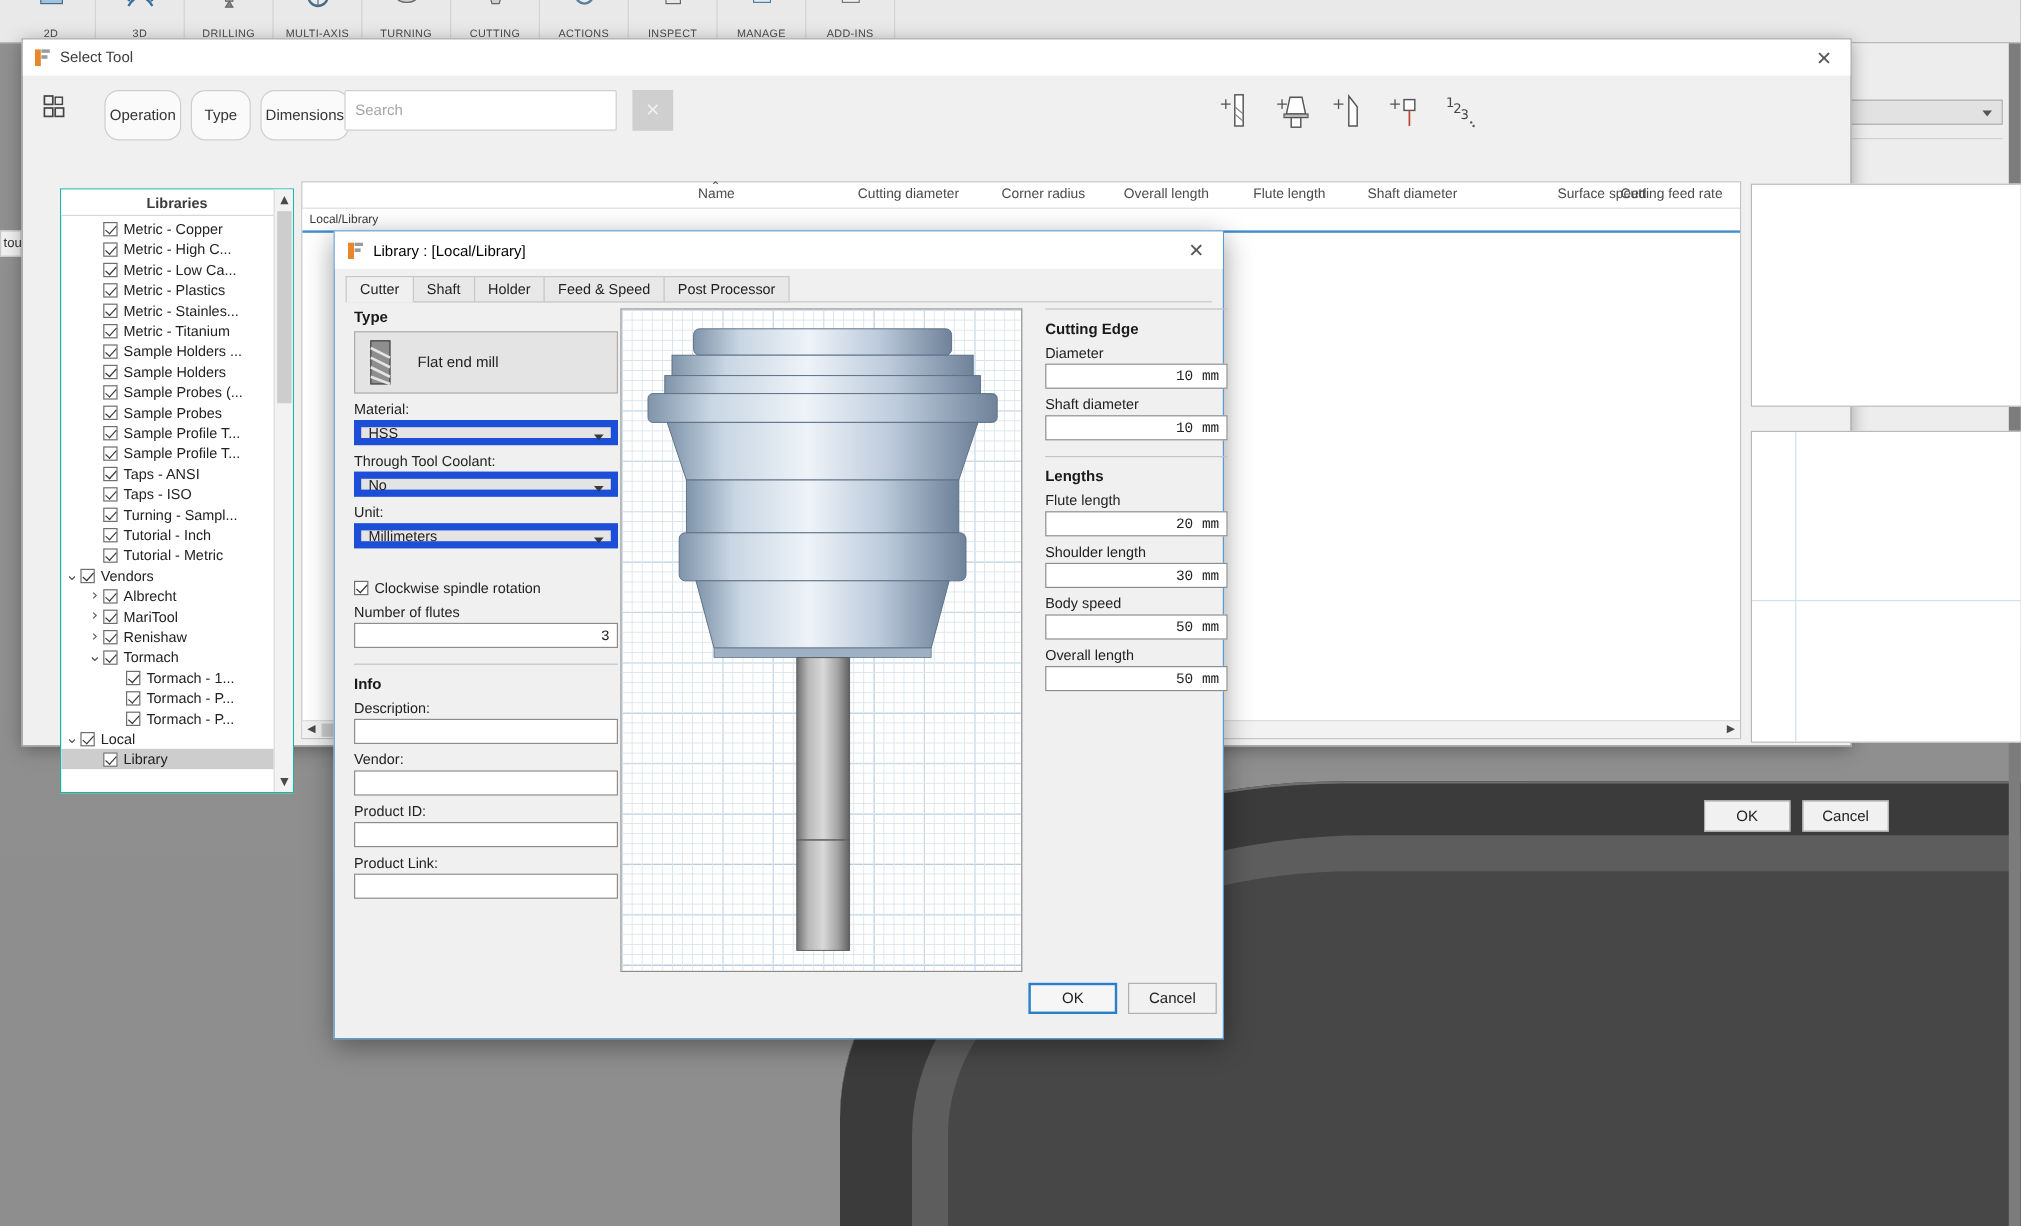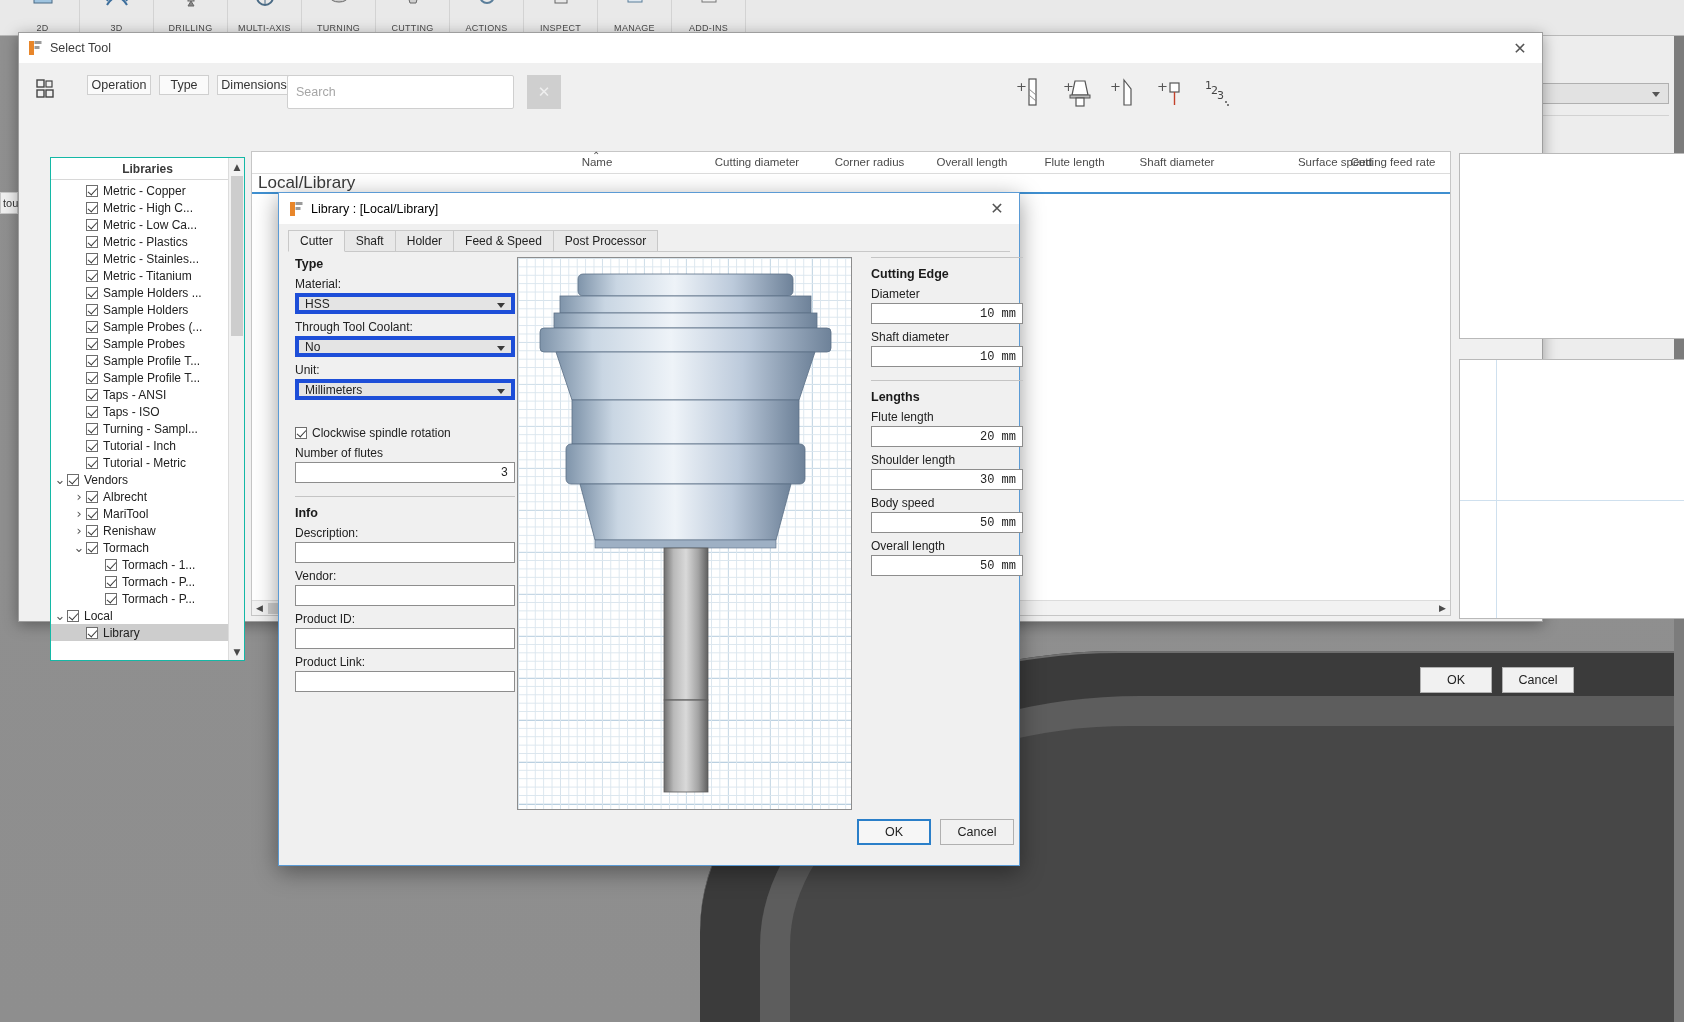--- a/index.html
+++ b/index.html
@@ -110,22 +110,22 @@
   .f-logo svg { width:13px; height:14px; display:block; }
   .win-close {
     position:absolute; right:0; top:0; width:44px; height:30px;
     display:flex; align-items:center; justify-content:center;
     font-size:16px; color:#555; font-family:"DejaVu Sans", sans-serif;
   }
 
   #st-toolbar { height:56px; position:relative; }
   #st-grid-icon { position:absolute; left:16px; top:16px; width:26px; height:24px; }
   .filter-btn {
-    position:absolute; top:12px; height:20px;
-    background:#fafafa; border:1px solid #cfcfcf; border-radius:0;
+    position:absolute; top:12px; height:42px;
+    background:#fafafa; border:1px solid #cfcfcf; border-radius:12px;
     display:flex; align-items:center; justify-content:center;
     font-size:12.5px; color:#333; padding:0 12px;
   }
   #st-search {
     position:absolute; left:268px; top:12px; width:227px; height:34px;
     background:#fff; border:1px solid #cfcfcf; border-radius:2px;
     display:flex; align-items:center; padding-left:8px;
     font-size:12.5px; color:#a6a6a6;
   }
   #st-search-clear {
@@ -195,21 +195,21 @@
   .th {
     font-size:11.5px; color:#4b4b4b; text-align:center; position:absolute; top:4px;
   }
   #sort-caret {
     position:absolute; left:332px; top:-2px; font-size:10px; color:#555;
     font-family:"DejaVu Sans", sans-serif;
   }
   #st-group-row {
     height:20px; border-bottom:2px solid #3f8fd0; background:#fff;
     display:flex; align-items:center; padding-left:6px;
-    font-size:17px; color:#3a3a3a;
+    font-size:10px; color:#3a3a3a;
   }
   #st-hscroll {
     position:absolute; left:0; bottom:0; width:1198px; height:15px;
     background:#f2f2f2; border-top:1px solid #dcdcdc;
   }
   #st-hscroll .harrow {
     position:absolute; top:0; width:15px; height:14px;
     display:flex; align-items:center; justify-content:center;
     font-size:9px; color:#4a4a4a; font-family:"DejaVu Sans", sans-serif;
   }
@@ -266,21 +266,21 @@
   .tab.active { background:#f0f0f0; border-bottom:1px solid #f0f0f0; z-index:2; }
 
   #lib-body { position:absolute; left:0; top:64px; width:742px; height:550px; }
 
   .lib-col-left { position:absolute; left:16px; top:0px; width:220px; }
   .sec-title {
     font-weight:bold; font-size:12.5px; color:#1a1a1a; margin:0 0 5px 0;
   }
   .fld-label { font-size:12px; color:#222; margin:6px 0 2px 0; }
   .combo {
-    height:21px; background:#e4e4e4; border:4px solid #1d4ed8;
+    height:21px; background:#e4e4e4; border:6px solid #1d4ed8;
     display:flex; align-items:center; padding:0 6px;
     font-size:12px; color:#222; position:relative;
   }
   .combo .caret {
     position:absolute; right:6px; top:6px; width:0; height:0;
     border-left:4px solid transparent; border-right:4px solid transparent;
     border-top:5px solid #3a3a3a;
   }
   #type-combo {
     height:52px; background:#e4e4e4; border:1px solid #adadad;
@@ -710,20 +710,30 @@
     <div class="tab">Holder</div>
     <div class="tab">Feed &amp; Speed</div>
     <div class="tab">Post Processor</div>
   </div>
 
   <div id="lib-body">
 
     <div class="lib-col-left">
       <div class="sec-title">Type</div>
 
+      <div id="type-combo">
+        <span class="mill-ico">
+          <svg viewBox="0 0 22 40">
+            <rect x="3" y="2" width="16" height="36" fill="#8e8e8e" stroke="#3c3c3c" stroke-width="1"></rect>
+            <path d="M3 8l16 8M3 16l16 8M3 24l16 8M3 32l16 6" stroke="#e4e4e4" stroke-width="2.2" fill="none"></path>
+          </svg>
+        </span>
+        <span class="lbl">Flat end mill</span>
+        <span class="caret" style="top:24px;"></span>
+      </div>
 
       <div class="fld-label">Material:</div>
       <div class="combo">
         <span>HSS</span>
         <span class="caret"></span>
       </div>
 
       <div class="fld-label">Through Tool Coolant:</div>
       <div class="combo">
         <span>No</span>

